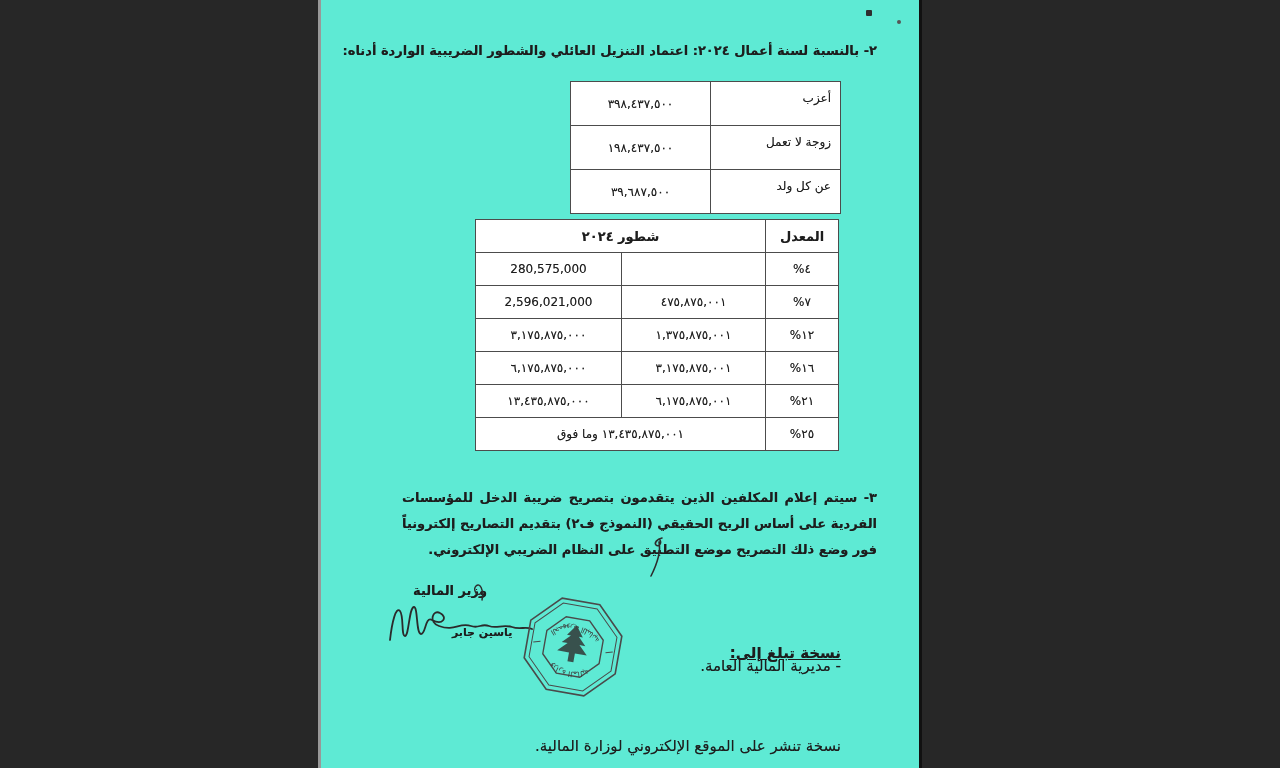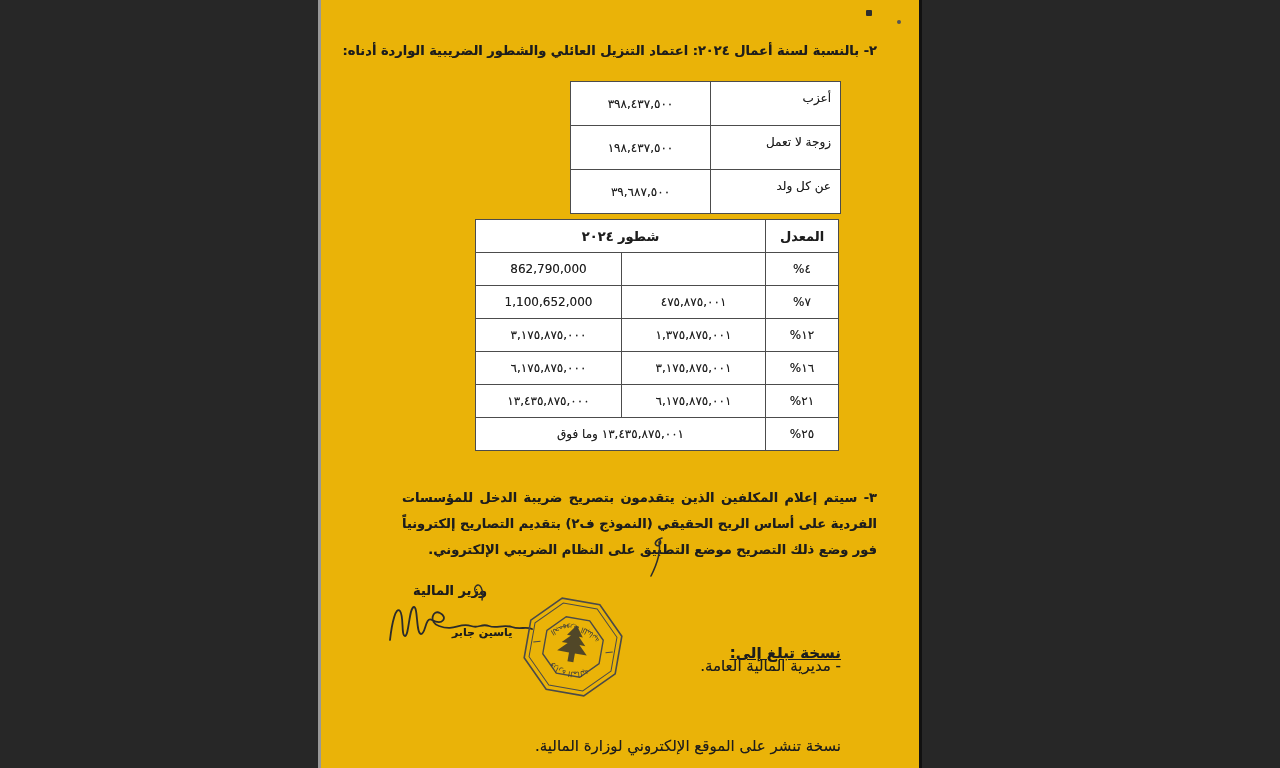--- a/index.html
+++ b/index.html
@@ -3,21 +3,21 @@
 <meta charset="utf-8">
 <style>
   html,body{margin:0;padding:0;}
   body{
     width:1280px;height:768px;position:relative;overflow:hidden;
     background:#272727;
     font-family:"DejaVu Sans",sans-serif;
   }
   .page{
     position:absolute;left:318px;top:0;width:604px;height:768px;
-    background:#eab308;box-sizing:border-box;
+    background:#5eead4;box-sizing:border-box;
     border-left:3px solid #989898;border-right:3px solid #111111;
   }
   .abs{position:absolute;}
   .ar{direction:rtl;color:#1d1d1d;text-shadow:0 0 .5px rgba(30,30,30,.55);}
   .para2{top:43px;right:42px;font-size:13px;font-weight:bold;white-space:nowrap;}
   .para3{top:485px;right:42px;width:475px;font-size:13px;font-weight:bold;
          line-height:26px;text-align:justify;}
   table{border-collapse:collapse;table-layout:fixed;direction:rtl;background:#fff;}
   td,th{border:1px solid #4c4c4c;vertical-align:middle;color:#1d1d1d;
         text-shadow:0 0 .5px rgba(30,30,30,.5);overflow:hidden;}
@@ -77,26 +77,26 @@
         <col style="width:146px">
       </colgroup>
     <tbody>
         <tr>
       <th>المعدل</th>
       <th colspan="2">شطور ٢٠٢٤</th>
     </tr>
     <tr>
       <td>٤%</td>
       <td></td>
-      <td>862,790,000</td>
+      <td>280,575,000</td>
     </tr>
     <tr>
       <td>٧%</td>
       <td>٤٧٥,٨٧٥,٠٠١</td>
-      <td>1,100,652,000</td>
+      <td>2,596,021,000</td>
     </tr>
     <tr>
       <td>١٢%</td>
       <td>١,٣٧٥,٨٧٥,٠٠١</td>
       <td>٣,١٧٥,٨٧٥,٠٠٠</td>
     </tr>
     <tr>
       <td>١٦%</td>
       <td>٣,١٧٥,٨٧٥,٠٠١</td>
       <td>٦,١٧٥,٨٧٥,٠٠٠</td>

